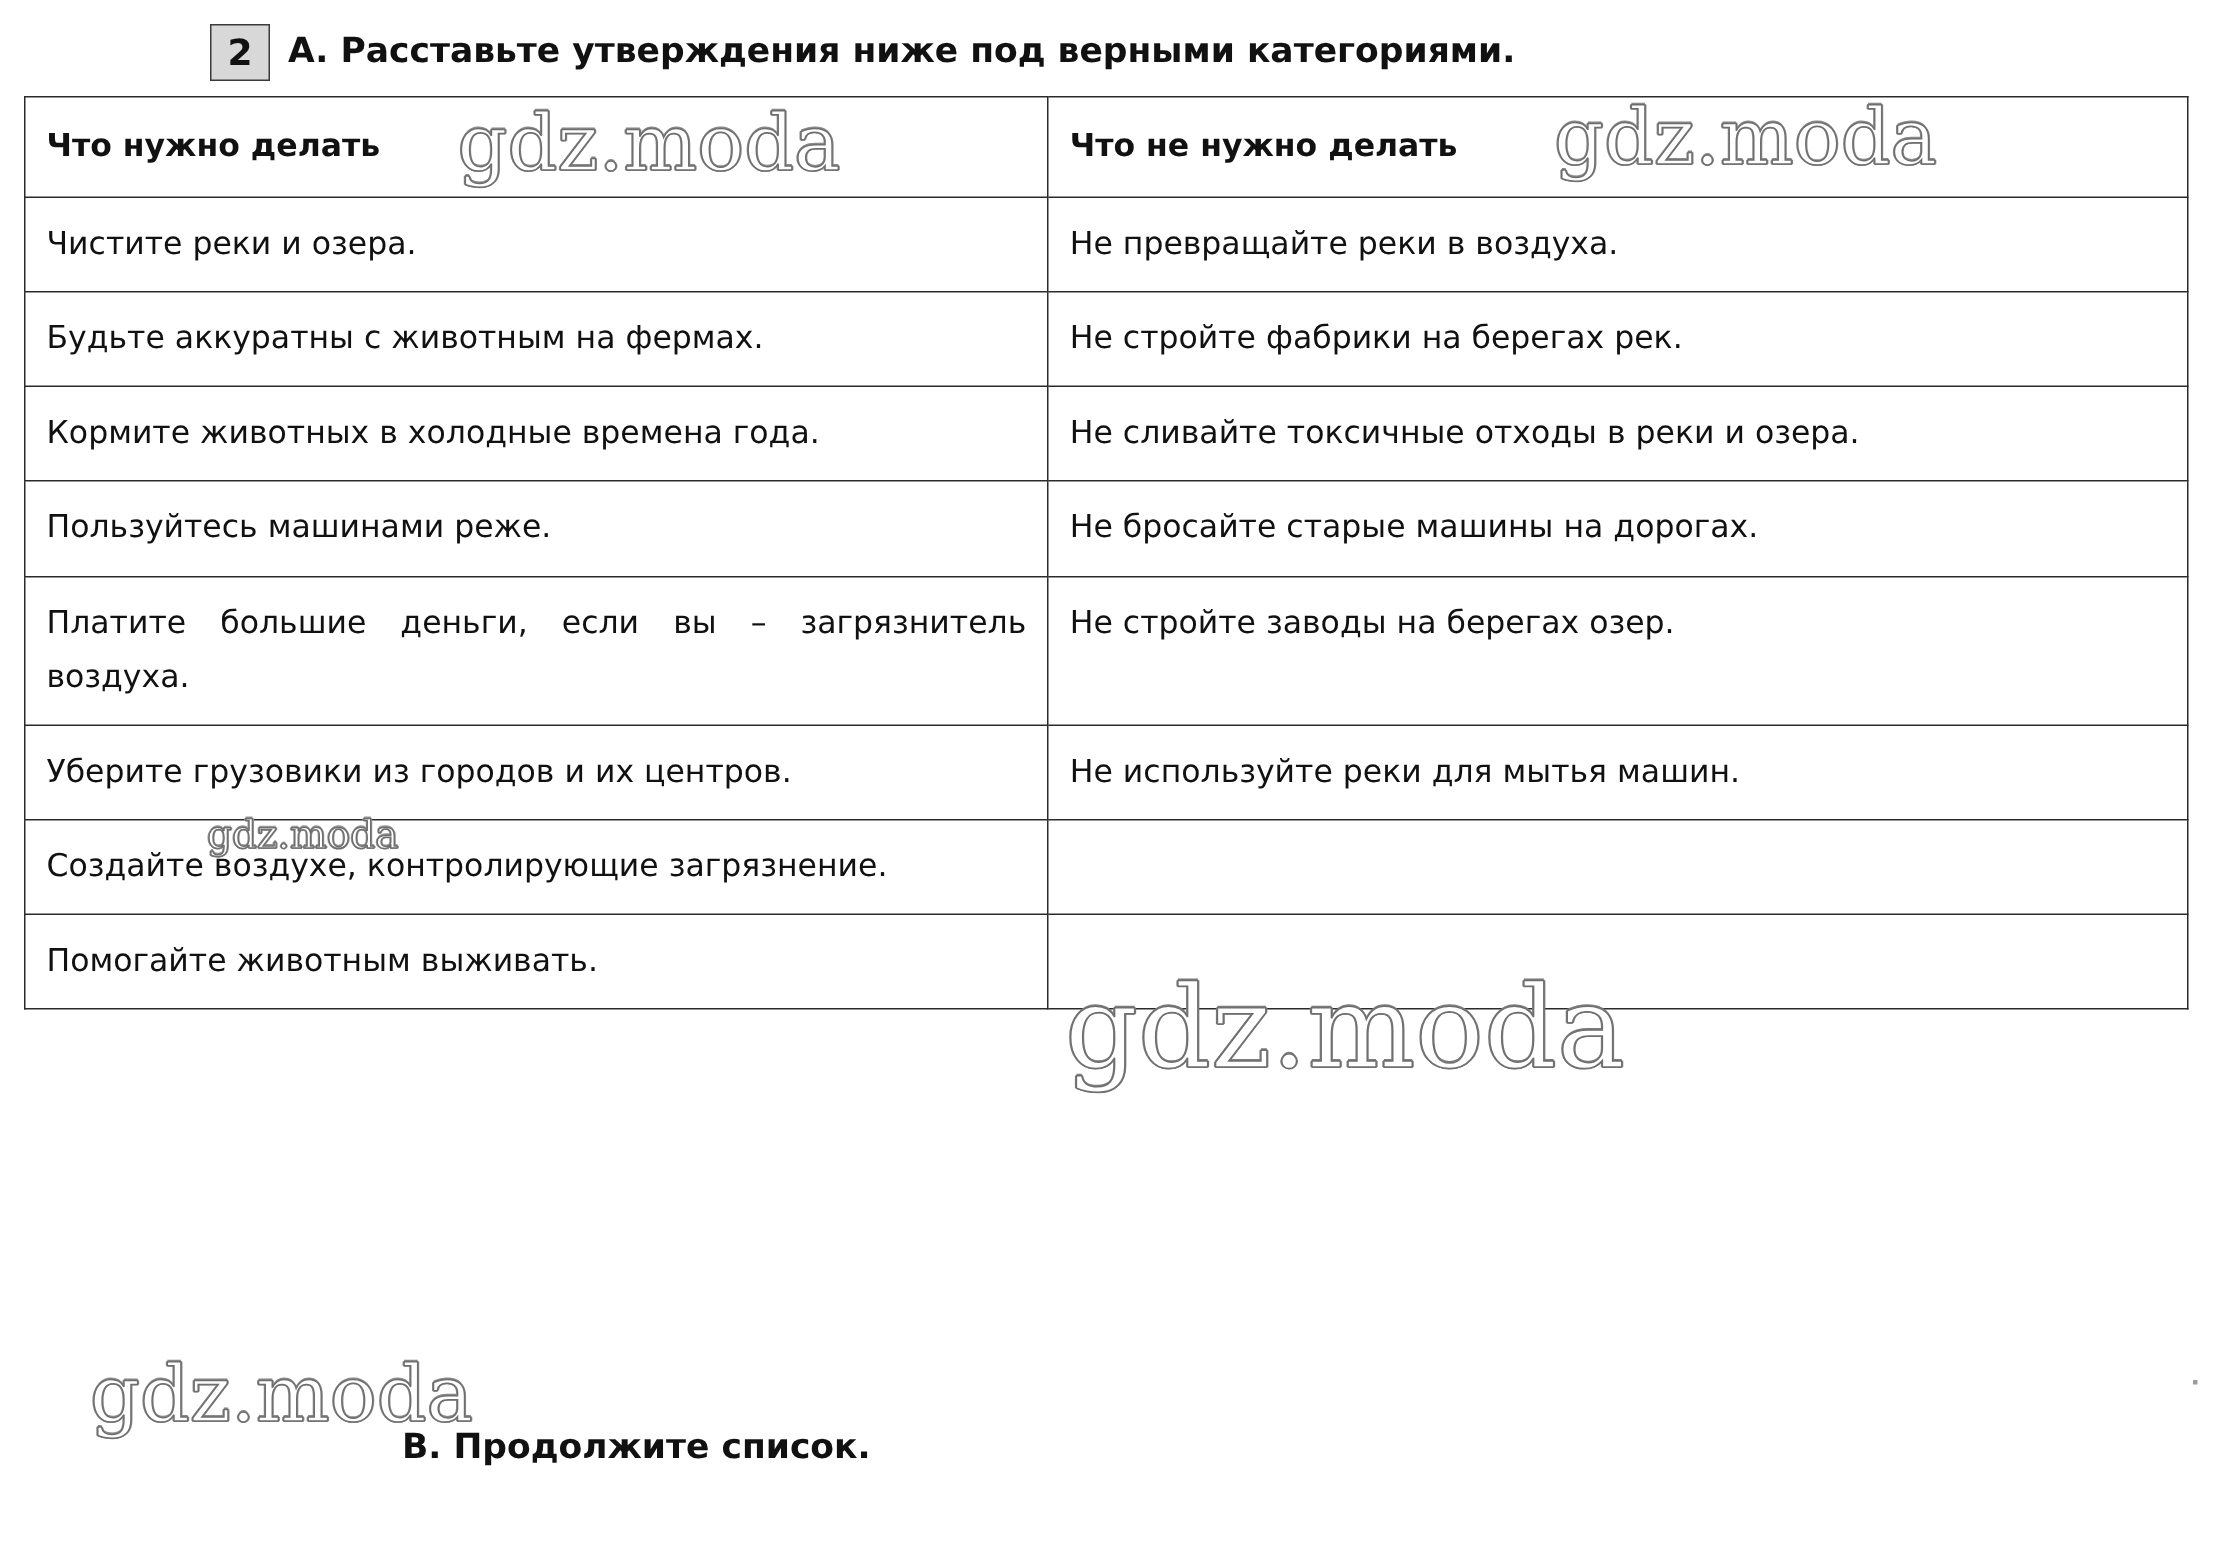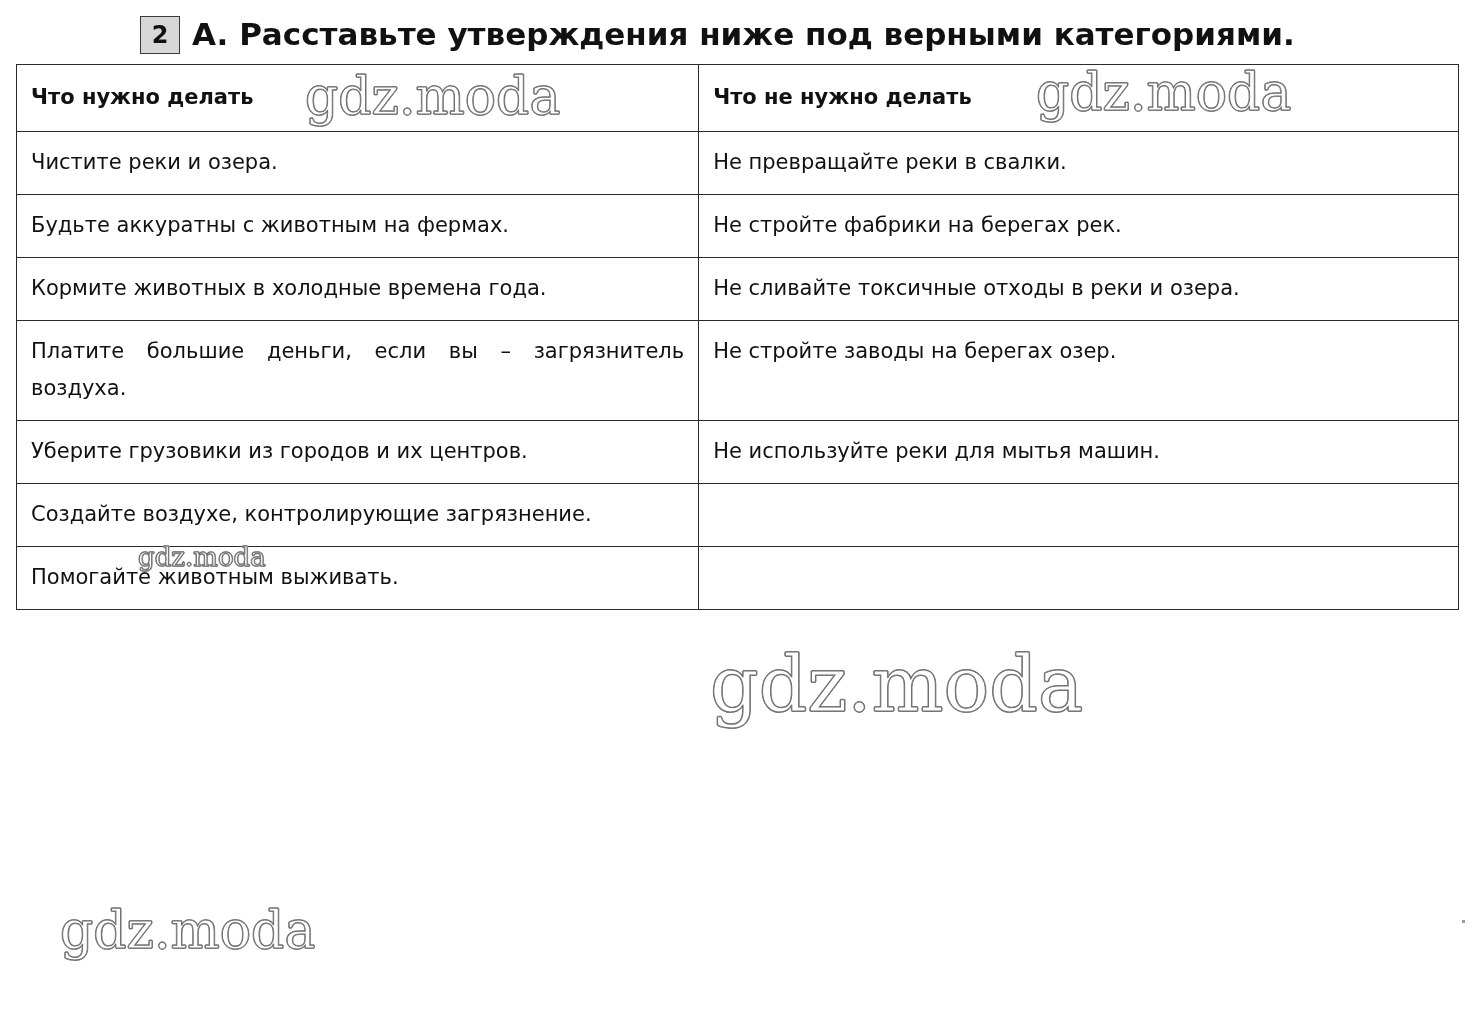--- a/index.html
+++ b/index.html
@@ -40,21 +40,21 @@
     line-height: 36px;
     text-align: center;
     background: #d8d8d8;
     border: 1px solid #3a3a3a;
     font-weight: bold;
     font-size: 24px;
     font-family: "DejaVu Sans", sans-serif;
     color: #111;
   }
   .task-title {
-    font-size: 31px;
+    font-size: 23px;
     font-weight: bold;
     line-height: 36px;
     white-space: nowrap;
   }
 
   
   .tbl-wrap {
     position: absolute;
     top: 64px;
     left: 16px;
@@ -158,33 +158,37 @@
     <table class="grid">
       <tbody>
           <tr class="head">
         <td class="col-left">Что нужно делать</td>
         <td class="col-right">Что не нужно делать</td>
       </tr>
 
 
       <tr>
         <td class="col-left nowrap-line">Чистите реки и озера.</td>
-        <td class="col-right nowrap-line">Не превращайте реки в свалки.</td>
+        <td class="col-right nowrap-line">Не превращайте реки в воздуха.</td>
       </tr>
 
       <tr>
         <td class="col-left nowrap-line">Будьте аккуратны с животным на фермах.</td>
         <td class="col-right nowrap-line">Не стройте фабрики на берегах рек.</td>
       </tr>
 
       <tr>
         <td class="col-left">Кормите животных в холодные времена года.</td>
         <td class="col-right nowrap-line">Не сливайте токсичные отходы в реки и озера.</td>
       </tr>
 
+      <tr>
+        <td class="col-left nowrap-line">Пользуйтесь машинами реже.</td>
+        <td class="col-right nowrap-line">Не бросайте старые машины на дорогах.</td>
+      </tr>
 
 
       <tr>
         <td class="col-left">Платите большие деньги, если вы – загрязнитель воздуха.</td>
         <td class="col-right nowrap-line">Не стройте заводы на берегах озер.</td>
       </tr>
 
       <tr>
         <td class="col-left nowrap-line">Уберите грузовики из городов и их центров.</td>
         <td class="col-right nowrap-line">Не используйте реки для мытья машин.</td>
@@ -196,20 +200,21 @@
       </tr>
 
       <tr>
         <td class="col-left nowrap-line">Помогайте животным выживать.</td>
         <td class="col-right empty"></td>
       </tr>
     </tbody>
       </table>
   </div>
 
+  <div class="footer-b">B. Продолжите список.</div>
 
   <div class="wm wm-big wm-1">gdz.moda</div>
   <div class="wm wm-big wm-2">gdz.moda</div>
   <div class="wm wm-small wm-3">gdz.moda</div>
   <div class="wm wm-huge wm-4">gdz.moda</div>
   <div class="wm wm-big wm-5">gdz.moda</div>
   <div class="corner-dot"></div>
 
 </div>
 

